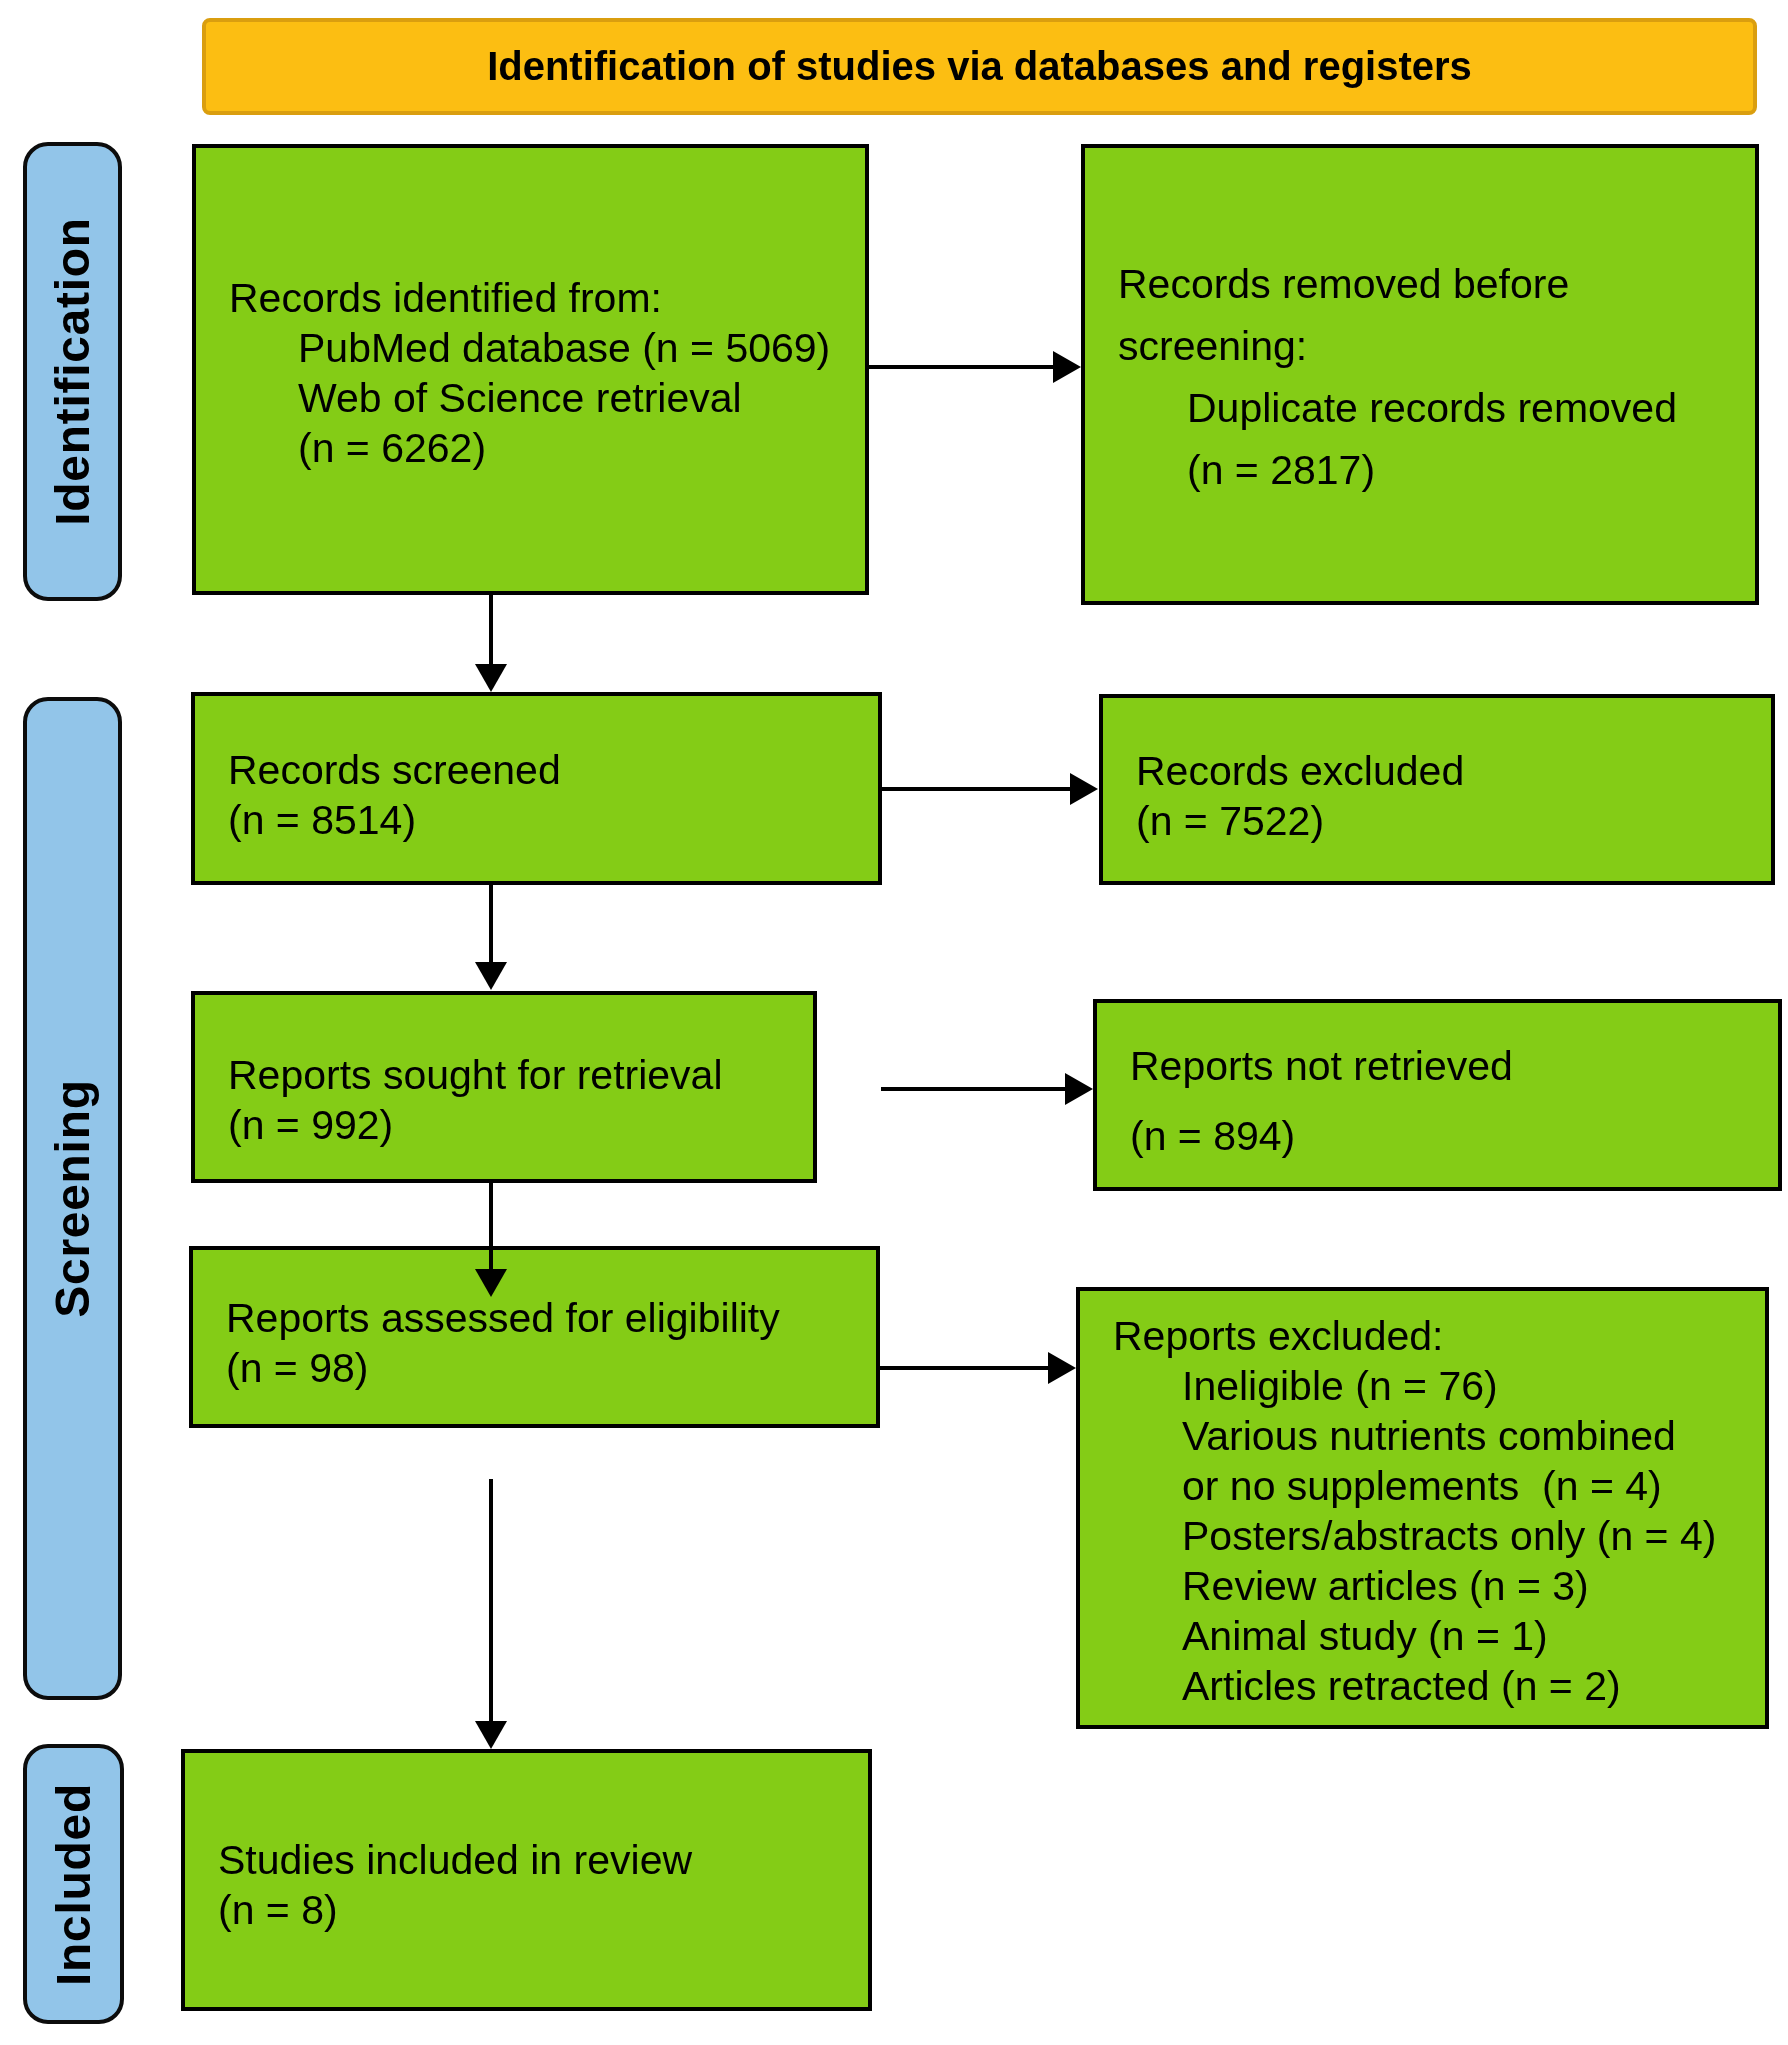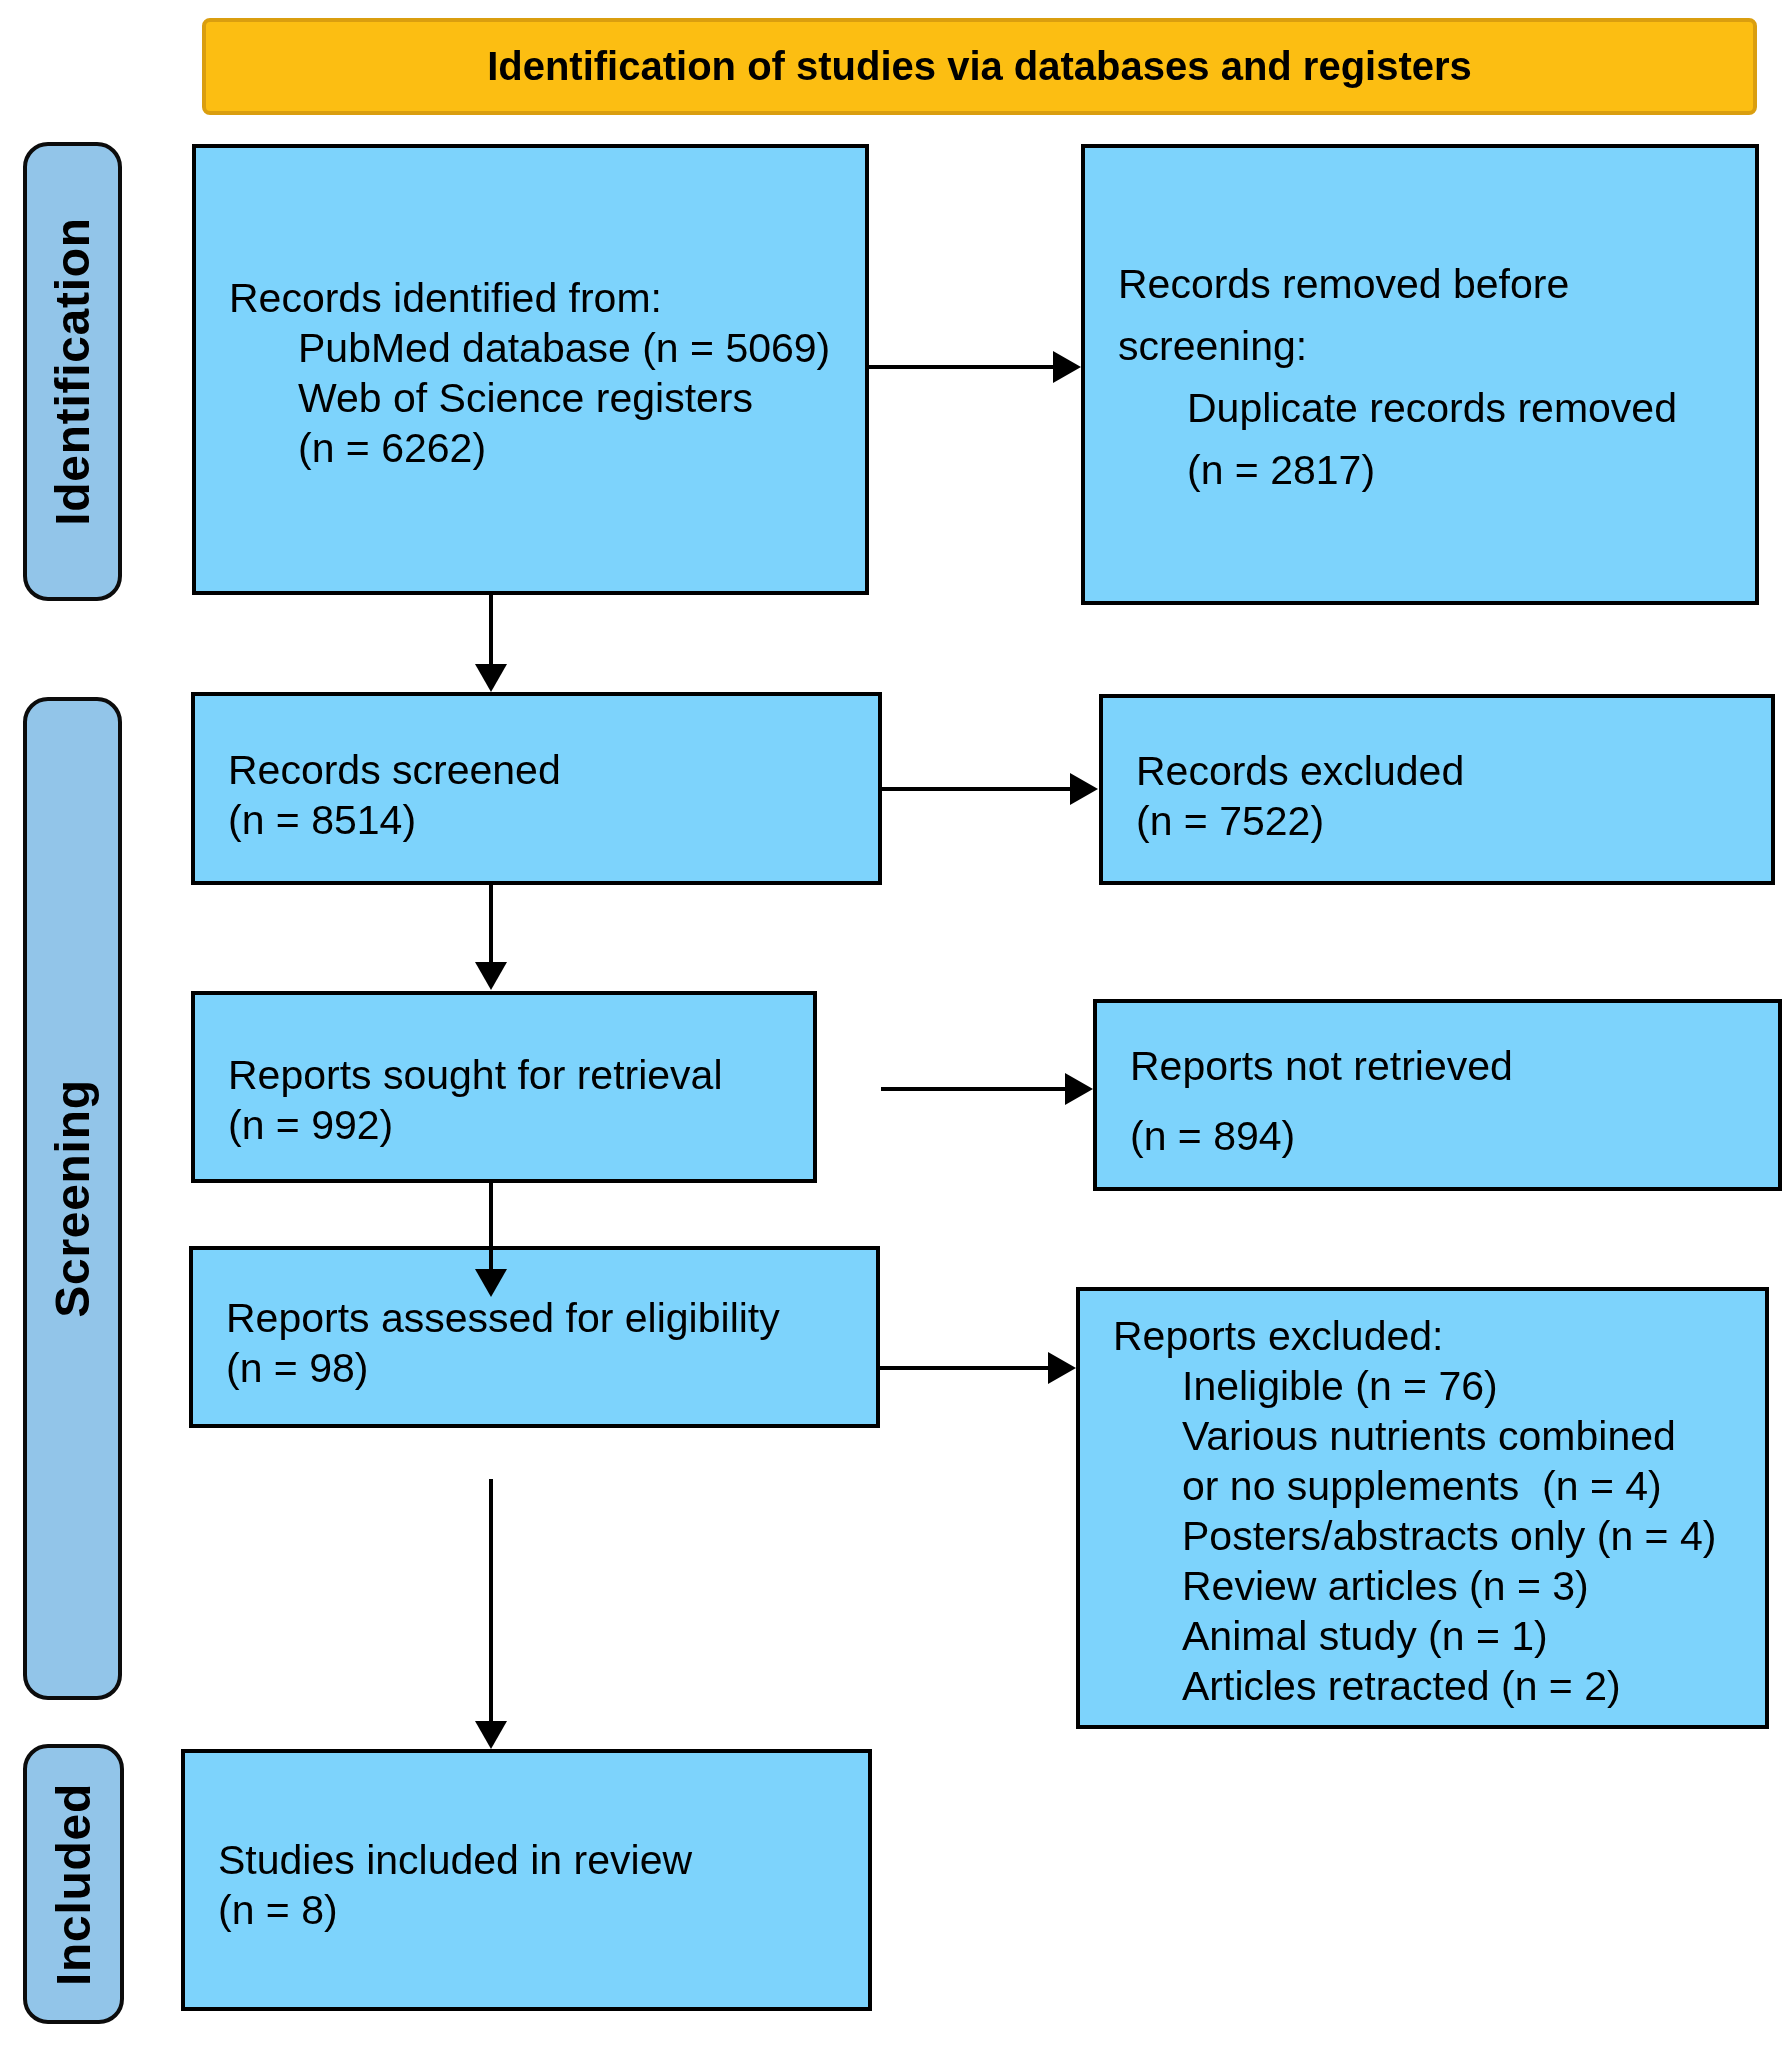--- a/index.html
+++ b/index.html
@@ -40,21 +40,21 @@
     font-size: 48px; font-weight: bold;
     letter-spacing: 0.7px;
   }
   #stage-identification { left: 23px; top: 142px;  width: 99px; height: 459px; }
   #stage-screening      { left: 23px; top: 697px; width: 99px; height: 1003px; }
   #stage-included       { left: 23px; top: 1744px; width: 101px; height: 280px; }
 
   
   .box {
     position: absolute;
-    background: #7dd3fc;
+    background: #84cc16;
     border: 4.8px solid #000000;
     box-sizing: border-box;
     display: flex; flex-direction: column; justify-content: center;
     font-size: 41px; line-height: 50px;
     padding-left: 33px; padding-right: 14px;
   }
   .box .line { white-space: pre-wrap; }
   .box .indent { padding-left: 69px; }
 
   #r1l { left: 192px;  top: 144px;  width: 677px;  height: 451px; padding-top: 7px; }
@@ -108,21 +108,21 @@
   <div class="stage" id="stage-screening">
     <span class="vtext">Screening</span>
   </div>
   <div class="stage" id="stage-included">
     <span class="vtext">Included</span>
   </div>
 
   <div class="box" id="r1l">
     <div class="line">Records identified from:</div>
     <div class="line indent">PubMed database (n = 5069)</div>
-    <div class="line indent">Web of Science registers</div>
+    <div class="line indent">Web of Science retrieval</div>
     <div class="line indent">(n = 6262)</div>
   </div>
   <div class="box" id="r1r">
     <div class="line">Records removed before</div>
     <div class="line">screening:</div>
     <div class="line indent">Duplicate records removed</div>
     <div class="line indent">(n = 2817)</div>
   </div>
 
   <div class="box" id="r2l">

